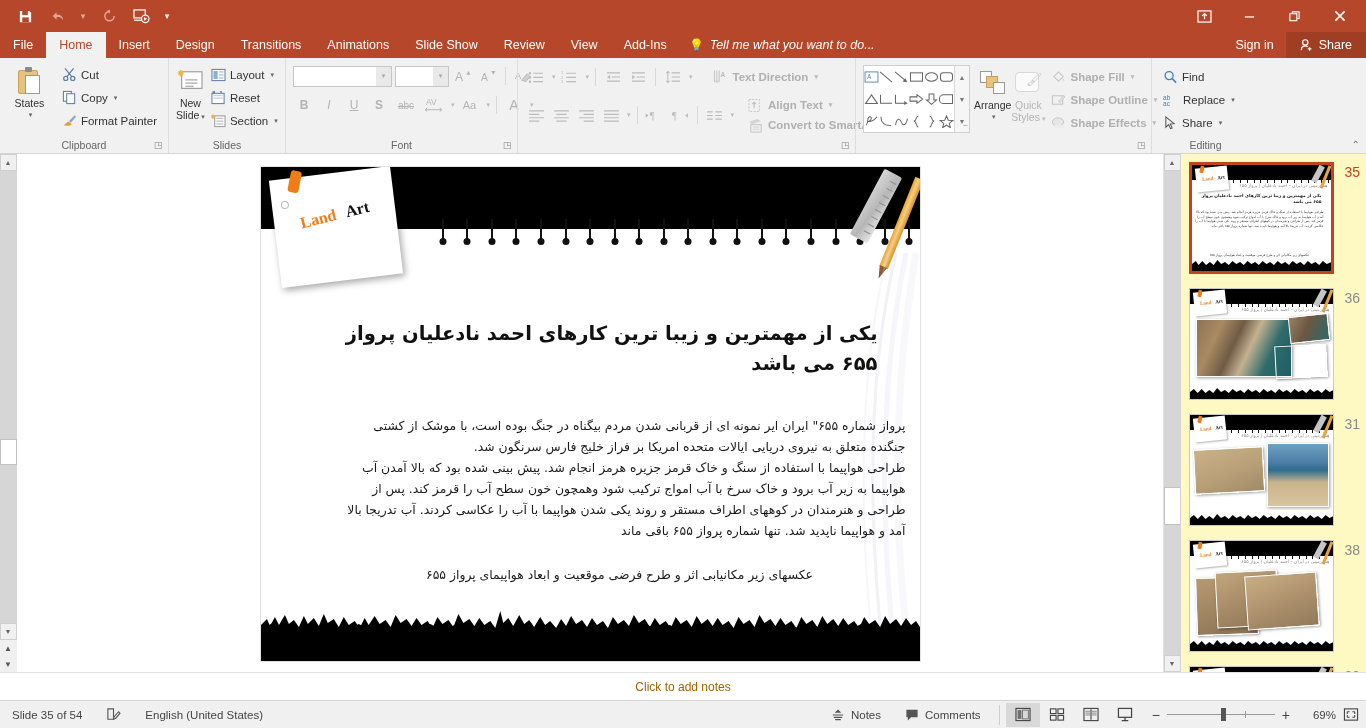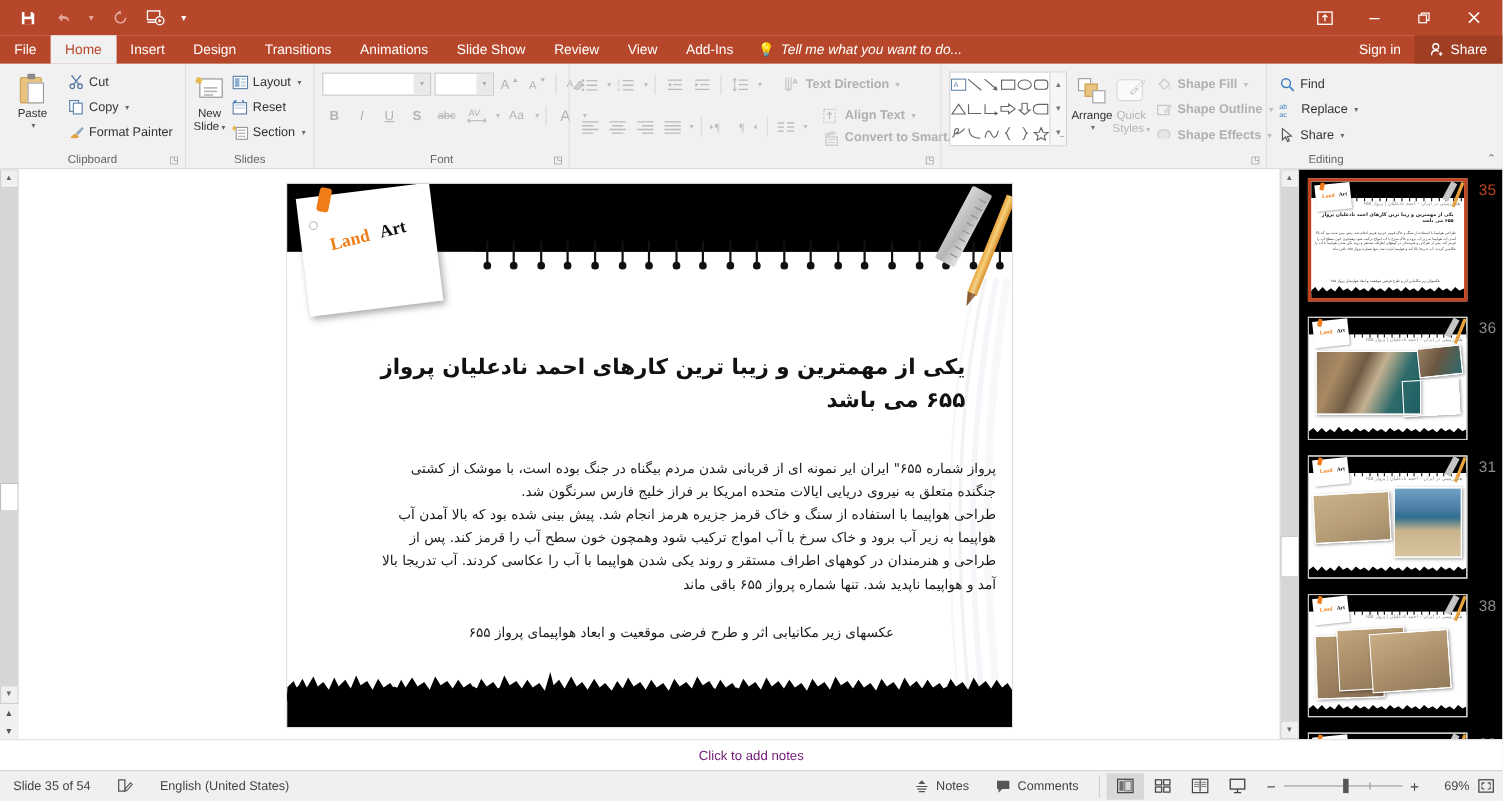--- a/index.html
+++ b/index.html
@@ -180,21 +180,21 @@
   .wisp { position: absolute; right: 0; top: 86px; width: 120px; height: 410px; opacity: .5; }
   .grassband { position: absolute; left: 0; bottom: 0; width: 100%; height: 52px; overflow: hidden; }
   .grassband .solid { position: absolute; left: 0; bottom: 0; width: 100%; height: 30px; background: #000; }
   .grassband svg { position: absolute; left: 0; bottom: 24px; width: 100%; height: 28px; }
 
   
   .vscroll-mid { width: 17px; background: #f0f0f0; display: flex; flex-direction: column; align-items: center; flex: none; border-left: 1px solid #e2e2e2; }
 
   
   .thumbpane {
-    width: 186px; background: #000000; border-left: 1px solid #d4d4d4; flex: none;
+    width: 186px; background: #fef9c3; border-left: 1px solid #d4d4d4; flex: none;
     padding: 8px 6px 0 8px; overflow: hidden; position: relative;
   }
   .thumb-row { display: flex; align-items: flex-start; margin-bottom: 14px; }
   .thumb {
     width: 148px; height: 112px; background: #fff; border: 1px solid #c8c8c8; position: relative; overflow: hidden;
   }
   .thumb.sel { border: 3px solid #c0441f; }
   .thumb-num { width: 26px; text-align: right; font-size: 14px; color: #c0441f; padding-left: 4px; padding-top: 2px; }
   .thumb-num.plain { color: #8a8a8a; }
 
@@ -217,21 +217,21 @@
   .t-body { position: absolute; right: 8px; top: 45px; width: 130px; text-align: right; direction: rtl; font-size: 3.2px; line-height: 4.6px; color: #333; font-family: "DejaVu Sans", sans-serif; }
   .t-cap { position: absolute; right: 12px; top: 88px; width: 120px; text-align: center; direction: rtl; font-size: 3.2px; color: #333; font-family: "DejaVu Sans", sans-serif; }
 
   .t-photo { position: absolute; background-size: cover; border: 1px solid #fff; box-shadow: 1px 1px 3px rgba(0,0,0,.4); }
 
   
   .notesbar {
     height: 28px; background: #fff; border-top: 1px solid #e2e2e2; display: flex;
     align-items: center; justify-content: center; flex: none; position: relative;
   }
-  .notes-text { font-size: 12px; color: #701a75; }
+  .notes-text { font-size: 12px; color: #a16207; }
 
   
   .status {
     height: 28px; background: #f0f0f0; border-top: 1px solid #d4d4d4; display: flex;
     align-items: center; flex: none; font-size: 11.5px; color: #444;
   }
   .st-item { display: flex; align-items: center; gap: 6px; padding: 0 12px; height: 28px; }
   .st-right { margin-left: auto; display: flex; align-items: center; }
   .vbtn { width: 34px; height: 24px; display: flex; align-items: center; justify-content: center; font-size: 13px; color: #444; }
   .vbtn.act { background: #d8d8d8; }
@@ -341,21 +341,21 @@
     <div class="grp" style="width:168px">
       <div class="grp-body">
         <div class="bigbtn">
           <span class="ic">
             <span class="ic-paste">
                 <i class="board"></i>
                 <i class="clip"></i>
                 <i class="sheet"></i>
               </span>
           </span>
-          <span>Paste</span>
+          <span>States</span>
           <span class="caret">▾</span>
         </div>
         <div class="col" style="margin-left:6px">
           <div class="smbtn">
             <span>
               <svg width="15" height="15" viewBox="0 0 16 16">
                   <circle cx="4" cy="12.2" r="2.2" fill="none" stroke="#5b7fa6" stroke-width="1.3"></circle>
                   <circle cx="11.5" cy="12.2" r="2.2" fill="none" stroke="#5b7fa6" stroke-width="1.3"></circle>
                   <path d="M3.2 1.5 L10.5 10.6 M12.3 1.5 L5 10.6" stroke="#5b7fa6" stroke-width="1.3" fill="none"></path>
                 </svg>

